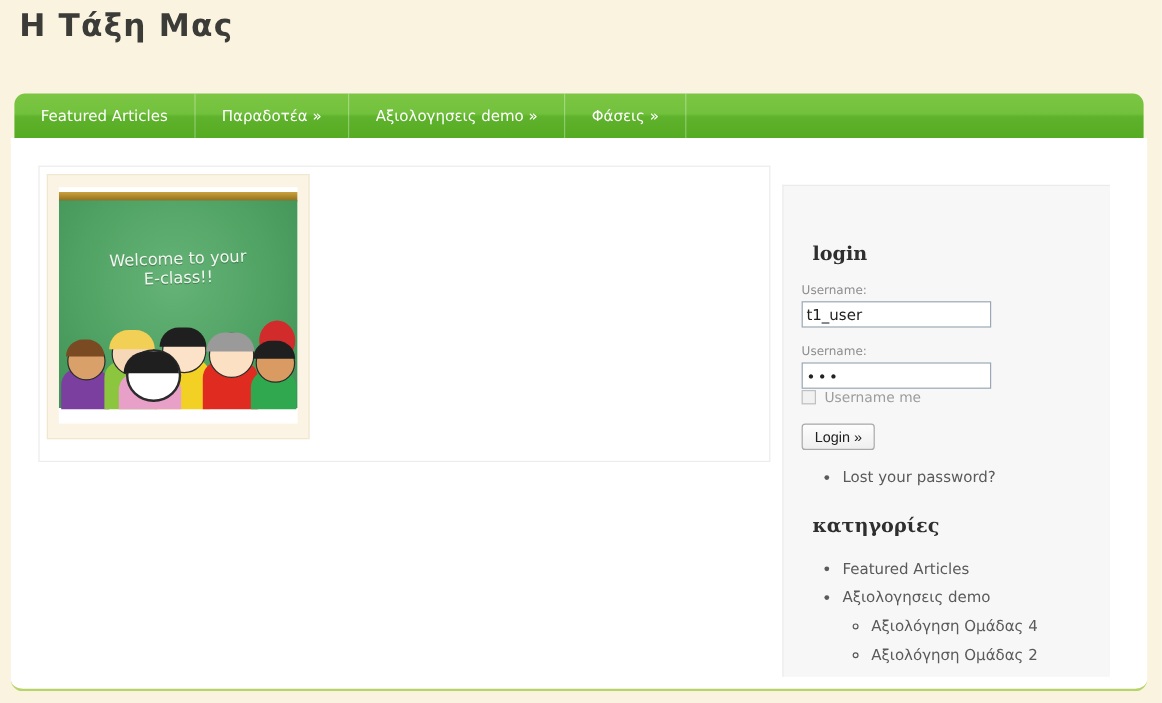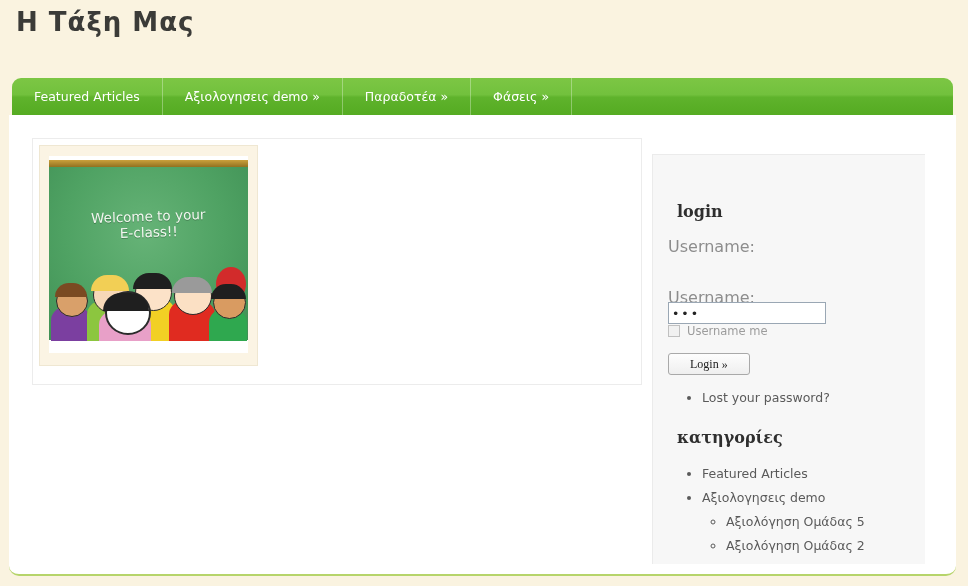--- a/index.html
+++ b/index.html
@@ -187,21 +187,21 @@
     font-family: "DejaVu Serif", "Liberation Serif", serif;
     font-size: 16px;
   }
   #login-widget-title {
     position: absolute;
     left: 24px;
     top: 47px;
   }
   .field-label {
     color: #8d8d8d;
-    font-size: 16px;
+    font-size: 10px;
     display: block;
   }
   #username-label { position: absolute; left: 15px; top: 82px; }
   #password-label { position: absolute; left: 15px; top: 133px; }
   .text-input {
     position: absolute;
     left: 15px;
     width: 150px;
     height: 18px;
     border: 1px solid #9aa7b4;
@@ -234,27 +234,27 @@
   #remember-label {
     color: #9c9c9c;
     font-size: 11.5px;
   }
   #login-button {
     position: absolute;
     left: 15px;
     top: 198px;
     min-width: 60px;
     height: 22px;
-    padding: 0 21px;
+    padding: 0 10px;
     background: linear-gradient(to bottom, #fdfdfd 0%, #efefef 100%);
     border: 1px solid #a9a9a9;
     border-radius: 3px;
     color: #202020;
     font-size: 12px;
-    font-family: Liberation Serif, serif;
+    font-family: Liberation Sans, sans-serif;
     cursor: pointer;
   }
 
   .side-list {
     list-style: disc;
     margin: 0;
     padding-left: 34px;
     color: #4f4f4f;
   }
   .side-list li {
@@ -294,24 +294,24 @@
   <div id="header">
     <h1 id="site-title">Η Τάξη Μας</h1>
   </div>
 
   <div id="navbar">
     <ul class="nav-list">
       <li class="nav-item">
         <span>Featured Articles</span>
       </li>
       <li class="nav-item">
-        <span>Αξιολογησεις demo »</span>
+        <span>Παραδοτέα »</span>
       </li>
       <li class="nav-item">
-        <span>Παραδοτέα »</span>
+        <span>Αξιολογησεις demo »</span>
       </li>
       <li class="nav-item">
         <span>Φάσεις »</span>
       </li>
     </ul>
   </div>
 
   <div id="content-panel">
 
     <div id="article-box">
@@ -354,20 +354,21 @@
         </div>
       </div>
 
     </div>
 
     <div id="sidebar">
 
       <h3 id="login-widget-title" class="widget-title">login</h3>
 
       <label id="username-label" class="field-label">Username:</label>
+      <input id="username-input" class="text-input" type="text" value="t1_user" style="">
 
       <label id="password-label" class="field-label">Username:</label>
       <input id="password-input" class="text-input" type="text" value="•••" style="">
 
       <div id="remember-row">
         <span id="remember-checkbox"></span>
         <span id="remember-label">Username me</span>
       </div>
 
       <button id="login-button">Login »</button>
@@ -381,21 +382,21 @@
       <h3 id="categories-title" class="widget-title">κατηγορίες</h3>
 
       <ul id="categories-list" class="side-list">
         <li>
           <span>Featured Articles</span>
         </li>
         <li>
           <span>Αξιολογησεις demo</span>
           <ul class="sub-list">
             <li>
-              <span>Αξιολόγηση Ομάδας 5</span>
+              <span>Αξιολόγηση Ομάδας 4</span>
             </li>
             <li>
               <span>Αξιολόγηση Ομάδας 2</span>
             </li>
           </ul>
         </li>
         <li>
           <span>Παραδοτέα</span>
         </li>
       </ul>

